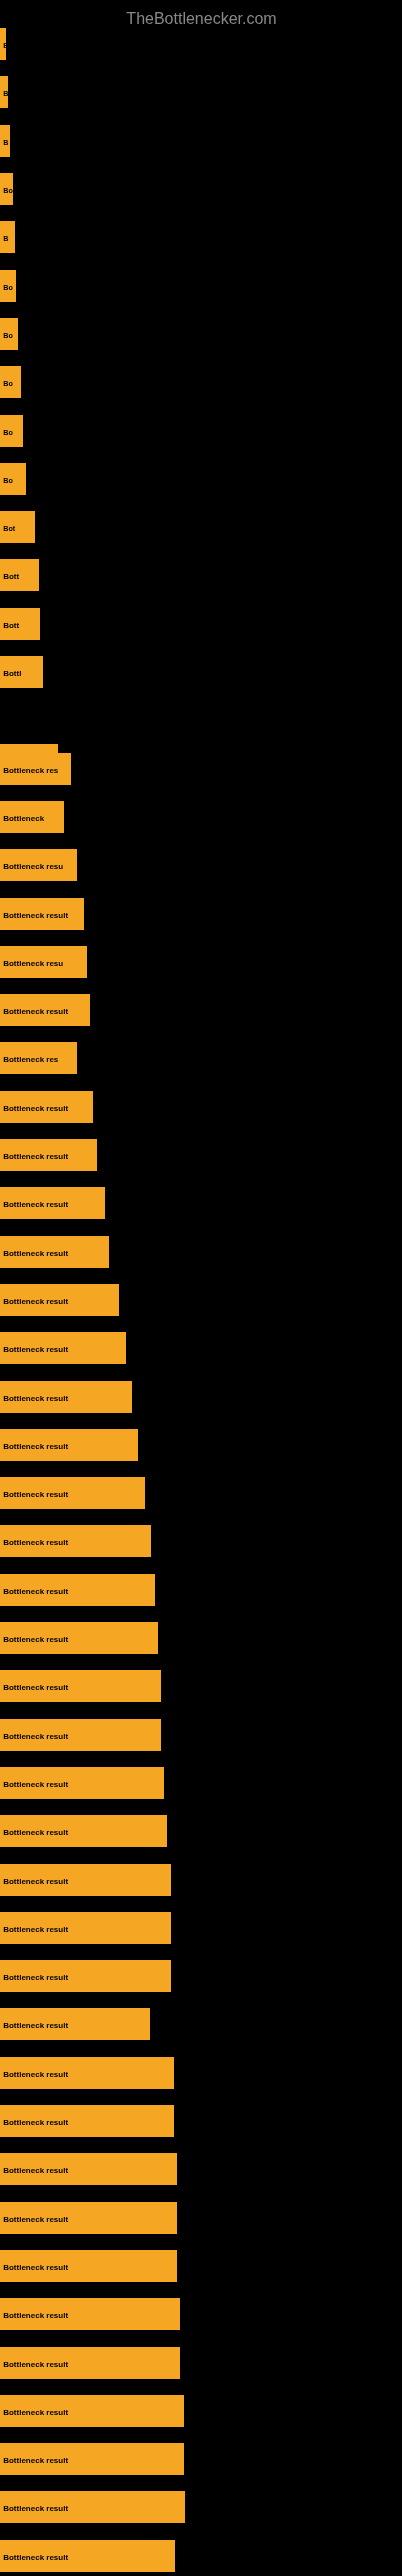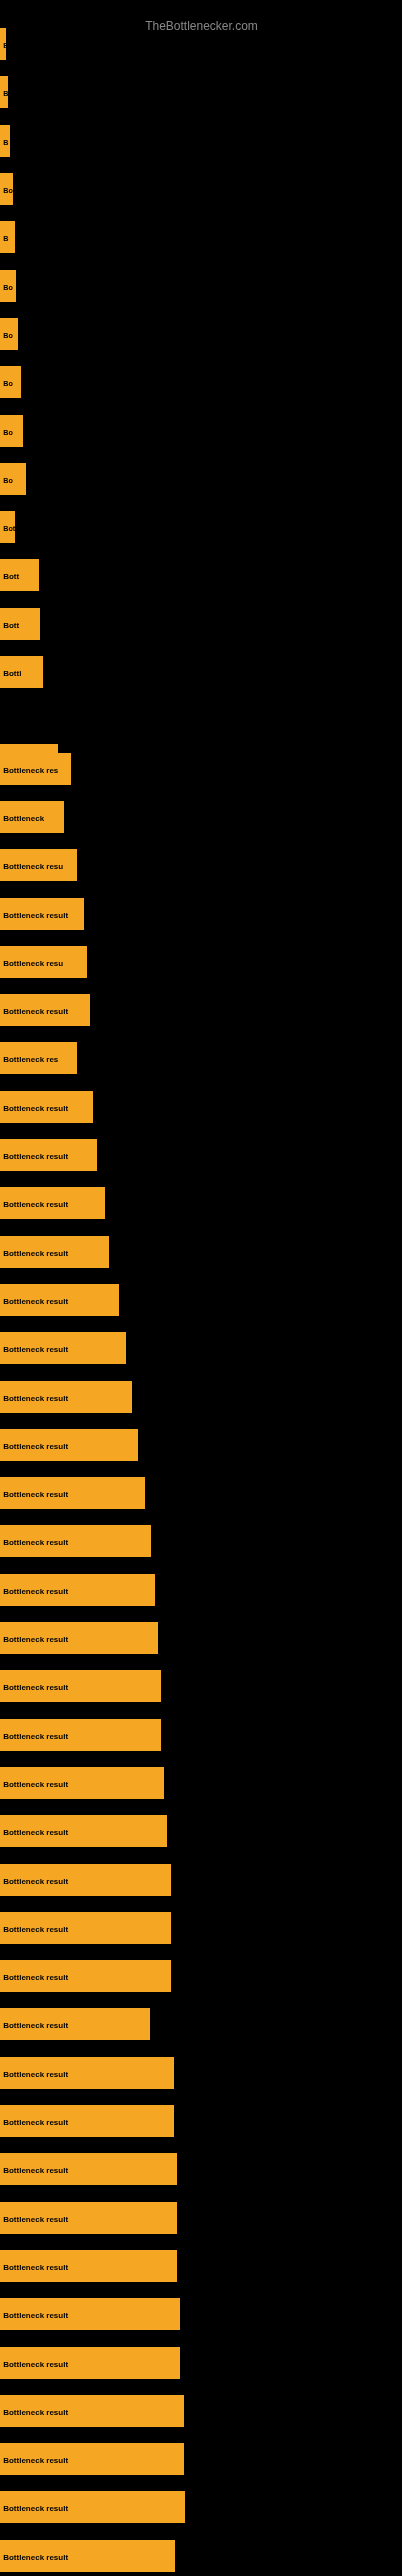--- a/index.html
+++ b/index.html
@@ -9,25 +9,25 @@
     }
     body {
       width: 403px;
       min-height: 2576px;
       background-color: #000000;
       font-family: Arial, sans-serif;
       position: relative;
     }
     .site-title {
       position: absolute;
-      top: 19px;
+      top: 10px;
       left: 50%;
       transform: translateX(-50%);
       color: #888888;
-      font-size: 12px;
+      font-size: 16px;
       white-space: nowrap;
     }
     .bottleneck-bar-container {
       position: absolute;
       left: 0;
     }
     .bottleneck-bar {
       background-color: #F5A623;
       color: #000000;
       font-size: 8.9px;
@@ -47,21 +47,21 @@
     <div class="bottleneck-bar-container" style="top: 28px;"><span class="bottleneck-bar" style="width: 6.4px; font-size: 7.2px; height: 32px; line-height: 32px; vertical-align: middle;">B</span></div>
     <div class="bottleneck-bar-container" style="top: 76px;"><span class="bottleneck-bar" style="width: 8px; font-size: 7.2px; height: 32px; line-height: 32px; vertical-align: middle;">B</span></div>
     <div class="bottleneck-bar-container" style="top: 125px;"><span class="bottleneck-bar" style="width: 9.7px; font-size: 7.2px; height: 32px; line-height: 32px; vertical-align: middle;">B</span></div>
     <div class="bottleneck-bar-container" style="top: 173px;"><span class="bottleneck-bar" style="width: 13px; font-size: 7.2px; height: 32px; line-height: 32px; vertical-align: middle;">Bo</span></div>
     <div class="bottleneck-bar-container" style="top: 221px;"><span class="bottleneck-bar" style="width: 14.5px; font-size: 7.2px; height: 32px; line-height: 32px; vertical-align: middle;">B</span></div>
     <div class="bottleneck-bar-container" style="top: 270px;"><span class="bottleneck-bar" style="width: 16px; font-size: 7.2px; height: 32px; line-height: 32px; vertical-align: middle;">Bo</span></div>
     <div class="bottleneck-bar-container" style="top: 318px;"><span class="bottleneck-bar" style="width: 17.7px; font-size: 7.2px; height: 32px; line-height: 32px; vertical-align: middle;">Bo</span></div>
     <div class="bottleneck-bar-container" style="top: 366px;"><span class="bottleneck-bar" style="width: 21px; font-size: 7.2px; height: 32px; line-height: 32px; vertical-align: middle;">Bo</span></div>
     <div class="bottleneck-bar-container" style="top: 415px;"><span class="bottleneck-bar" style="width: 22.5px; font-size: 7.2px; height: 32px; line-height: 32px; vertical-align: middle;">Bo</span></div>
     <div class="bottleneck-bar-container" style="top: 463px;"><span class="bottleneck-bar" style="width: 26px; font-size: 7.2px; height: 32px; line-height: 32px; vertical-align: middle;">Bo</span></div>
-    <div class="bottleneck-bar-container" style="top: 511px;"><span class="bottleneck-bar" style="width: 15px; font-size: 7.2px; height: 32px; line-height: 32px; vertical-align: middle;">Bot</span></div>
+    <div class="bottleneck-bar-container" style="top: 511px;"><span class="bottleneck-bar" style="width: 35px; font-size: 7.2px; height: 32px; line-height: 32px; vertical-align: middle;">Bot</span></div>
     <div class="bottleneck-bar-container" style="top: 559px;"><span class="bottleneck-bar" style="width: 39px; font-size: 8px; height: 32px; line-height: 32px; vertical-align: middle;">Bott</span></div>
     <div class="bottleneck-bar-container" style="top: 608px;"><span class="bottleneck-bar" style="width: 40px; font-size: 8px; height: 32px; line-height: 32px; vertical-align: middle;">Bott</span></div>
     <div class="bottleneck-bar-container" style="top: 656px;"><span class="bottleneck-bar" style="width: 43px; font-size: 8px; height: 32px; line-height: 32px; vertical-align: middle;">Bottl</span></div>
     <div class="bottleneck-bar-container" style="top: 704px;"><span class="bottleneck-bar" style="width: 58px; font-size: 8px; height: 32px; line-height: 32px; vertical-align: middle; margin-top: 40px;">Bottlenec</span></div>
     <div class="bottleneck-bar-container" style="top: 753px;"><span class="bottleneck-bar" style="width: 71px; font-size: 8px; height: 32px; line-height: 32px; vertical-align: middle;">Bottleneck res</span></div>
     <div class="bottleneck-bar-container" style="top: 801px;"><span class="bottleneck-bar" style="width: 64px; font-size: 8px; height: 32px; line-height: 32px; vertical-align: middle;">Bottleneck</span></div>
     <div class="bottleneck-bar-container" style="top: 849px;"><span class="bottleneck-bar" style="width: 77px; font-size: 8px; height: 32px; line-height: 32px; vertical-align: middle;">Bottleneck resu</span></div>
     <div class="bottleneck-bar-container" style="top: 898px;"><span class="bottleneck-bar" style="width: 84px; font-size: 8px; height: 32px; line-height: 32px; vertical-align: middle;">Bottleneck result</span></div>
     <div class="bottleneck-bar-container" style="top: 946px;"><span class="bottleneck-bar" style="width: 87px; font-size: 8px; height: 32px; line-height: 32px; vertical-align: middle;">Bottleneck resu</span></div>
     <div class="bottleneck-bar-container" style="top: 994px;"><span class="bottleneck-bar" style="width: 90px; font-size: 8px; height: 32px; line-height: 32px; vertical-align: middle;">Bottleneck result</span></div>

